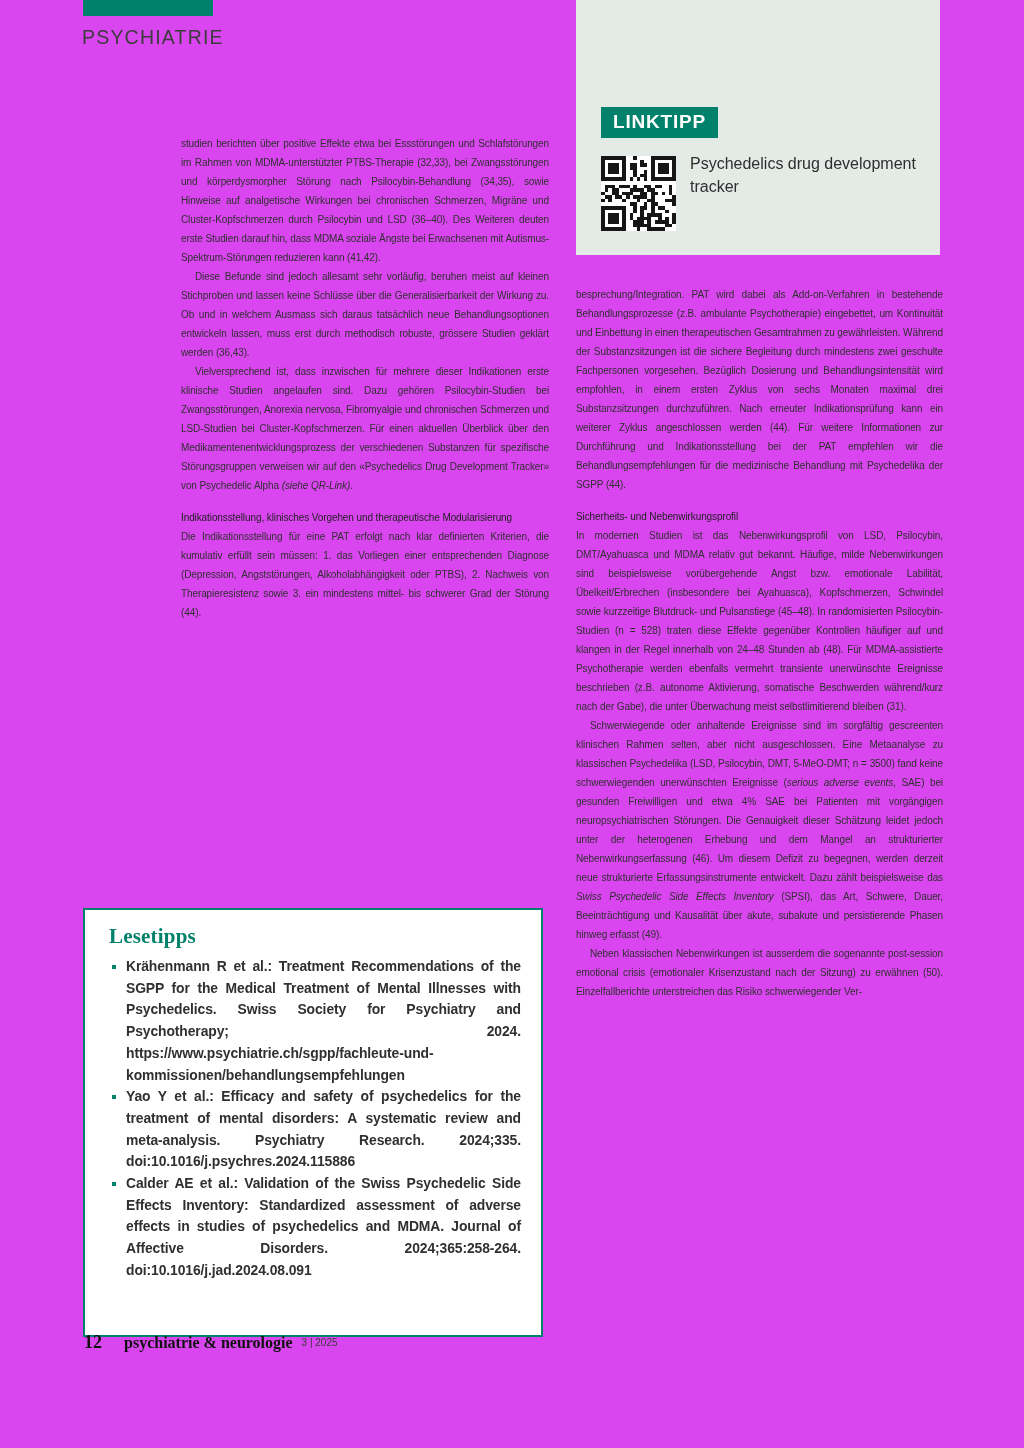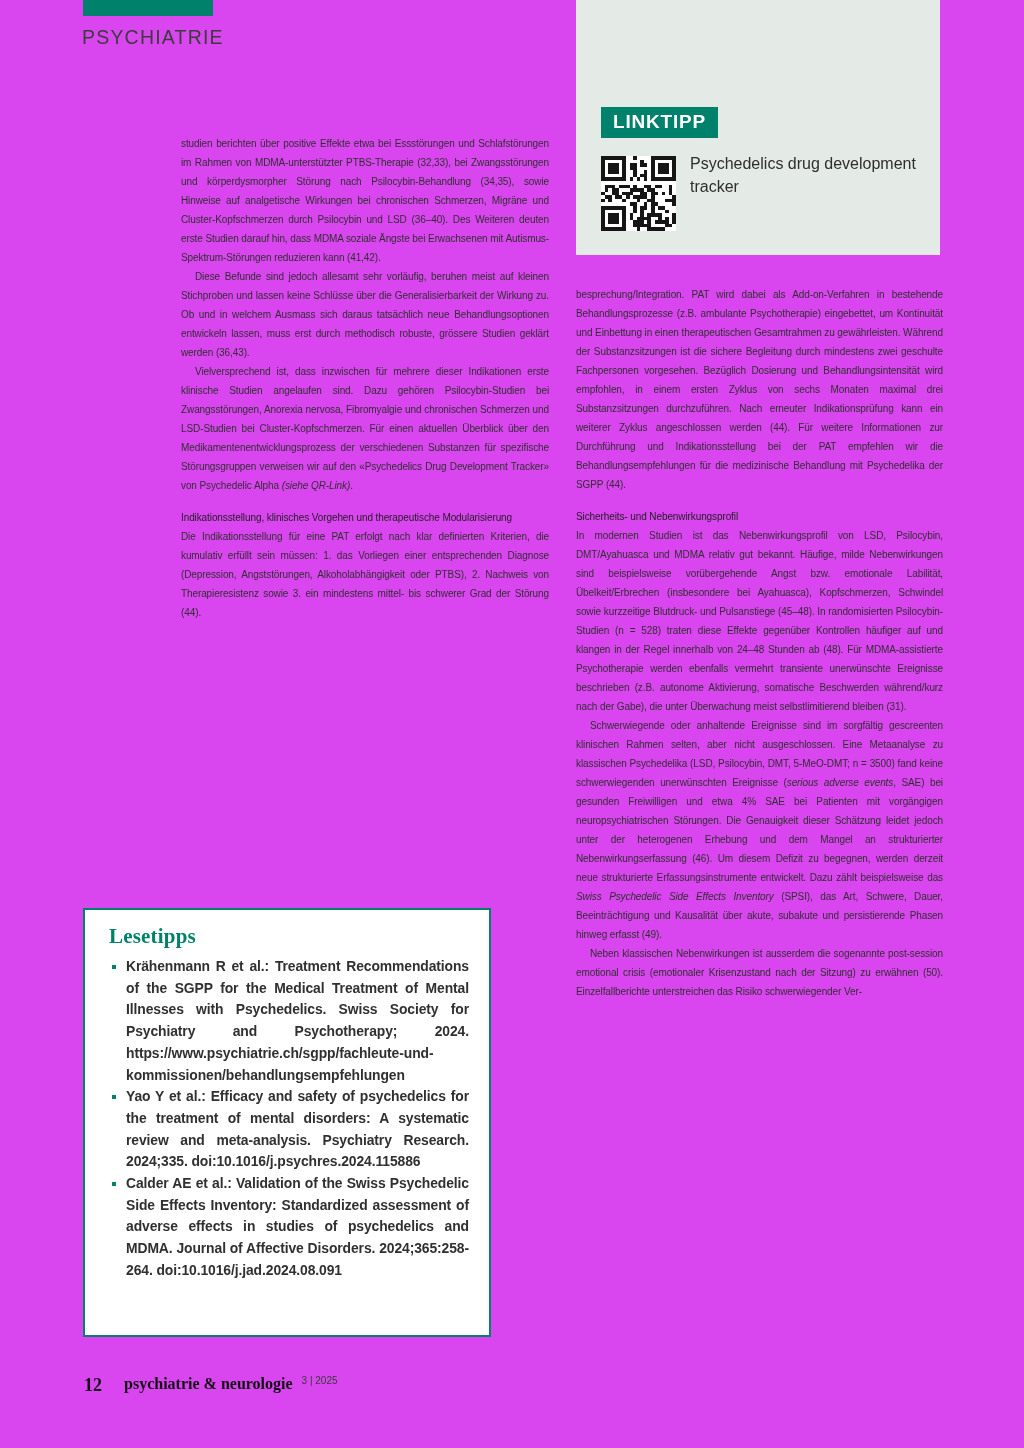--- a/index.html
+++ b/index.html
@@ -22,31 +22,31 @@
   
   .linktipp{position:absolute;left:576px;top:0;width:364px;height:255px;background:#E4EBE6;}
   .lt-badge{position:absolute;left:25px;top:107px;background:#00816B;color:#ffffff;
             font-weight:700;font-size:19px;letter-spacing:0.8px;padding:4px 12px 5px 12px;}
   .lt-qr{position:absolute;left:25px;top:156px;width:75px;height:75px;}
   .lt-qr svg{width:100%;height:100%;display:block;fill:#161616;shape-rendering:crispEdges;}
   .lt-label{position:absolute;left:114px;top:153px;width:232px;font-size:16px;
             line-height:22.5px;color:#2e2e2e;}
 
   
-  .lesetipps{position:absolute;left:83px;top:908px;width:408px;height:429px;background:#ffffff;
+  .lesetipps{position:absolute;left:83px;top:908px;width:460px;height:429px;background:#ffffff;
              border:2px solid #00816B;box-sizing:border-box;padding:8px 20px 0 24px;}
   .lese-title{font-family:"Liberation Serif",serif;font-weight:700;font-size:21px;
               color:#00816B;margin:6px 0 7px 0;letter-spacing:0.2px;}
   .lesetipps ul{list-style:none;margin:0;padding:0;font-weight:bold;}
   .lesetipps li{position:relative;padding-left:17px;font-size:13.9px;line-height:21.7px;
                 color:#303030;text-align:justify;letter-spacing:-0.1px;}
   .lesetipps .bullet{position:absolute;left:3px;top:9px;width:4px;height:4px;background:#00816B;}
 
   
-  .footer{position:absolute;left:84px;top:1375px;display:flex;align-items:flex-start;}
+  .footer{position:absolute;left:84px;top:1332px;display:flex;align-items:center;}
   .f-num{font-family:"Liberation Serif",serif;font-weight:700;font-size:18px;color:#111111;}
   .f-journal{font-family:"Liberation Serif",serif;font-weight:700;font-size:16px;color:#111111;margin-left:22px;}
   .f-issue{font-family:"Liberation Sans",sans-serif;font-size:10px;color:#3a3a3a;margin-left:9px;}
 </style>
 </head>
 <body>
 
 <div class="page">
 
   <div class="top-bar"></div>

